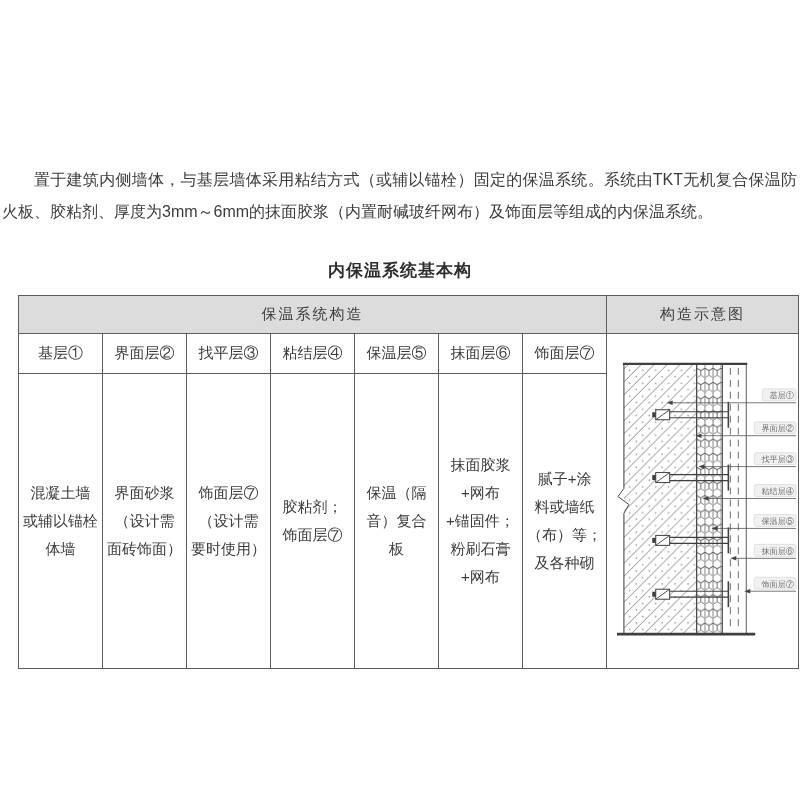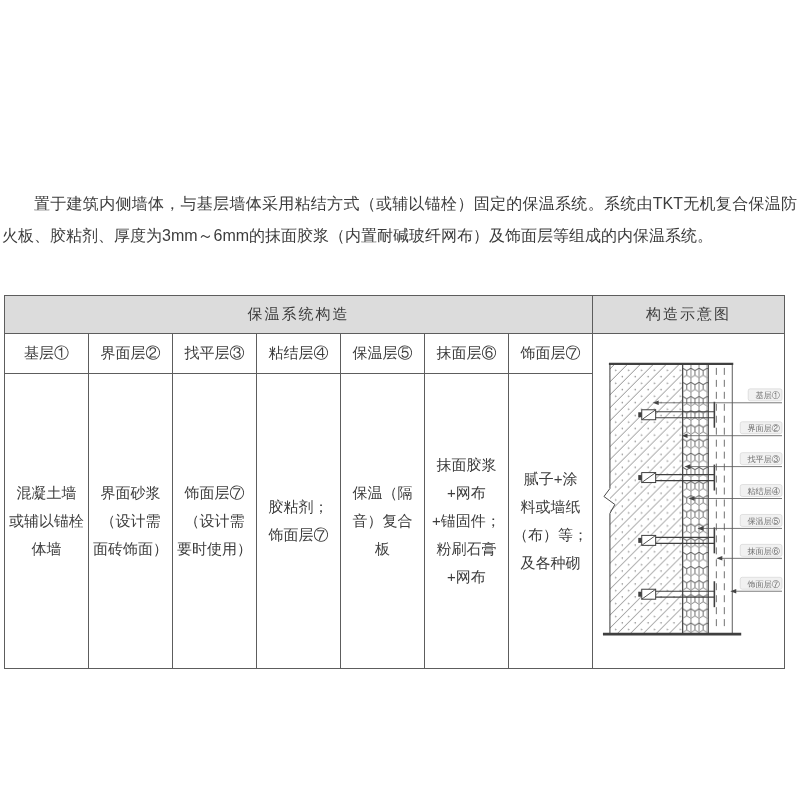--- a/index.html
+++ b/index.html
@@ -1,40 +1,41 @@
 <!DOCTYPE html>
 <html><head>
 <meta charset="utf-8">
 <style>
   html,body{margin:0;padding:0;background:#ffffff;}
   .page{position:relative;width:800px;height:800px;background:#ffffff;overflow:hidden;
         font-family:"Liberation Sans",sans-serif;color:#3c3c3c;}
-  .intro{position:absolute;left:2px;top:172px;width:795px;font-size:16px;line-height:32px;
+  .intro{position:absolute;left:2px;top:148px;width:795px;font-size:16px;line-height:32px;
          color:#3c3c3c;text-indent:32px;text-align:justify;}
   .table-title{position:absolute;left:0;top:259px;width:100%;text-align:center;
                font-size:17px;font-weight:bold;color:#2e2e2e;letter-spacing:1px;}
-  table.spec{position:absolute;left:4px;top:295px;width:780px;border-collapse:collapse;
+  table.spec{position:absolute;left:18px;top:295px;width:780px;border-collapse:collapse;
              table-layout:fixed;}
   table.spec th,table.spec td{border:1px solid #5d5d5d;font-weight:normal;color:#3c3c3c;
              padding:0;margin:0;}
   .group-hdr{background:#dcdcdc;height:37px;font-size:15px;letter-spacing:2px;text-align:center;
              vertical-align:middle;}
   .col-hdr{height:39px;font-size:15px;text-align:center;vertical-align:middle;background:#ffffff;}
   .body-cell{height:294px;font-size:15px;line-height:28px;text-align:center;
              vertical-align:middle;white-space:pre-line;background:#ffffff;}
   .diagram-cell{position:relative;padding:0;vertical-align:top;background:#ffffff;}
   .diagram-cell svg{position:absolute;left:0;top:0;width:100%;height:100%;display:block;}
 </style>
 </head>
 <body>
 
 <div class="page">
 
   <p class="intro">置于建筑内侧墙体，与基层墙体采用粘结方式（或辅以锚栓）固定的保温系统。系统由TKT无机复合保温防火板、胶粘剂、厚度为3mm～6mm的抹面胶浆（内置耐碱玻纤网布）及饰面层等组成的内保温系统。</p>
 
+  <div class="table-title">内保温系统基本构</div>
 
   <table class="spec">
     <colgroup>
       <col style="width:84px">
         <col style="width:84px">
         <col style="width:84px">
         <col style="width:84px">
       <col style="width:84px">
         <col style="width:84px">
         <col style="width:84px">

